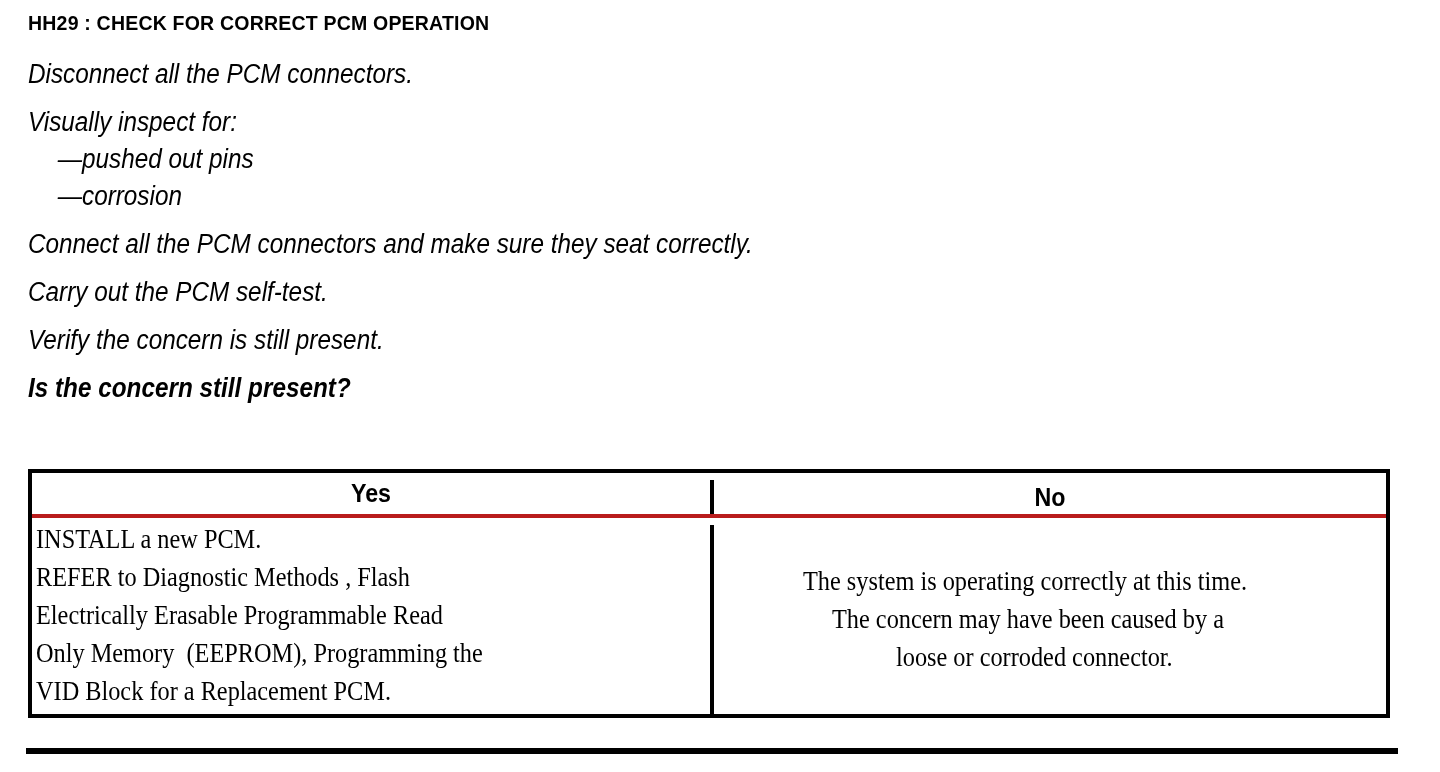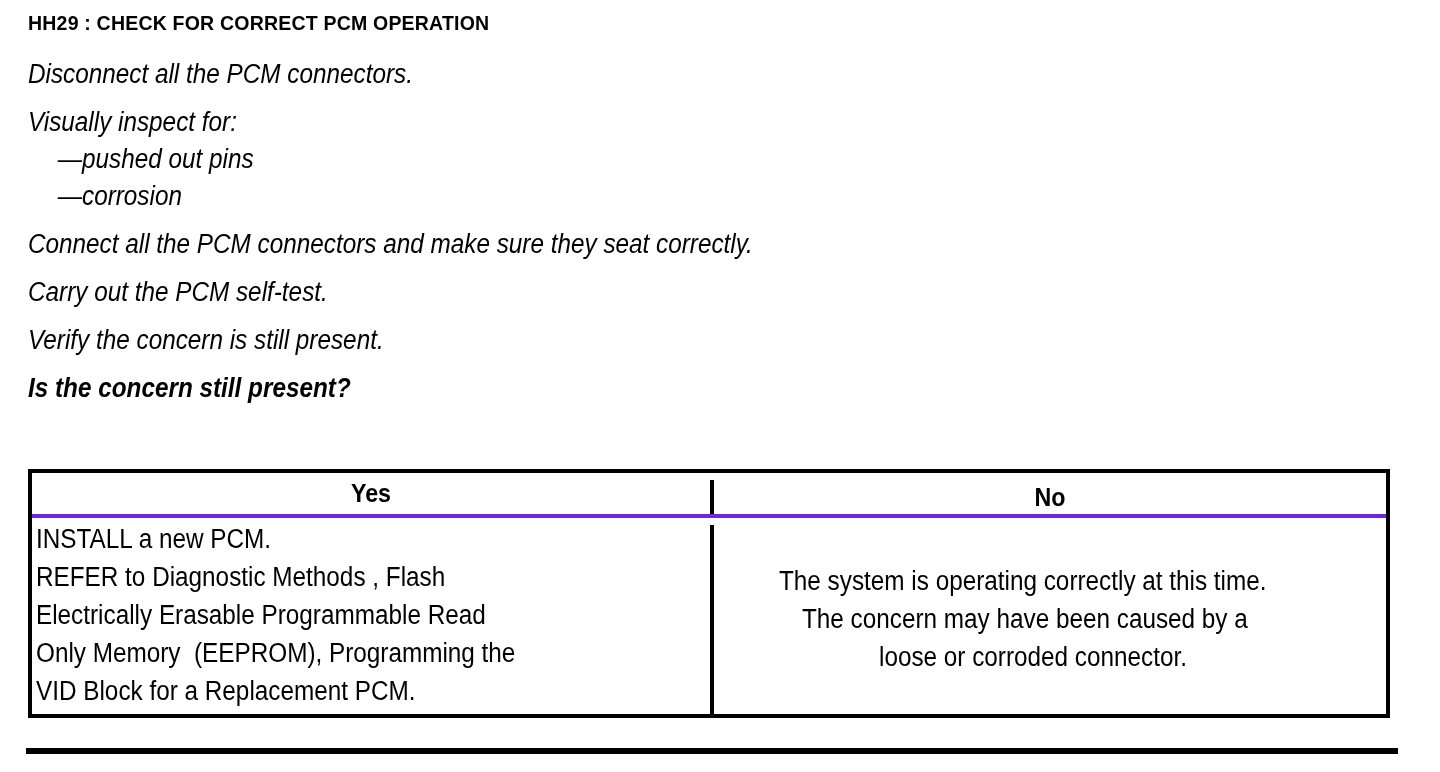--- a/index.html
+++ b/index.html
@@ -68,21 +68,21 @@
     left: 28px;
     top: 469px;
     width: 1362px;
     border: 4px solid #000000;
     box-sizing: border-box;
     border-collapse: collapse;
   }
   .table-head-row {
     display: flex;
     height: 41px;
-    border-bottom: 4px solid #6d28d9;
+    border-bottom: 4px solid #b91c1c;
     text-align: center;
   }
   .table-body-row {
     display: flex;
     min-height: 182px;
   }
   .col-yes {
     width: 678px;
     flex: 0 0 678px;
     box-sizing: border-box;
@@ -102,20 +102,21 @@
     justify-content: center;
     height: 100%;
     font-size: 25px;
     font-weight: bold;
     transform: scaleX(0.93);
   }
   .body-cell {
     padding: 2px 4px 4px 4px;
     box-sizing: border-box;
     height: 100%;
+    font-family: Liberation Serif, serif;
   }
   .body-cell.centered {
     display: flex;
     flex-direction: column;
     justify-content: center;
     align-items: center;
   }
   .cell-line {
     font-size: 27px;
     line-height: 38px;

